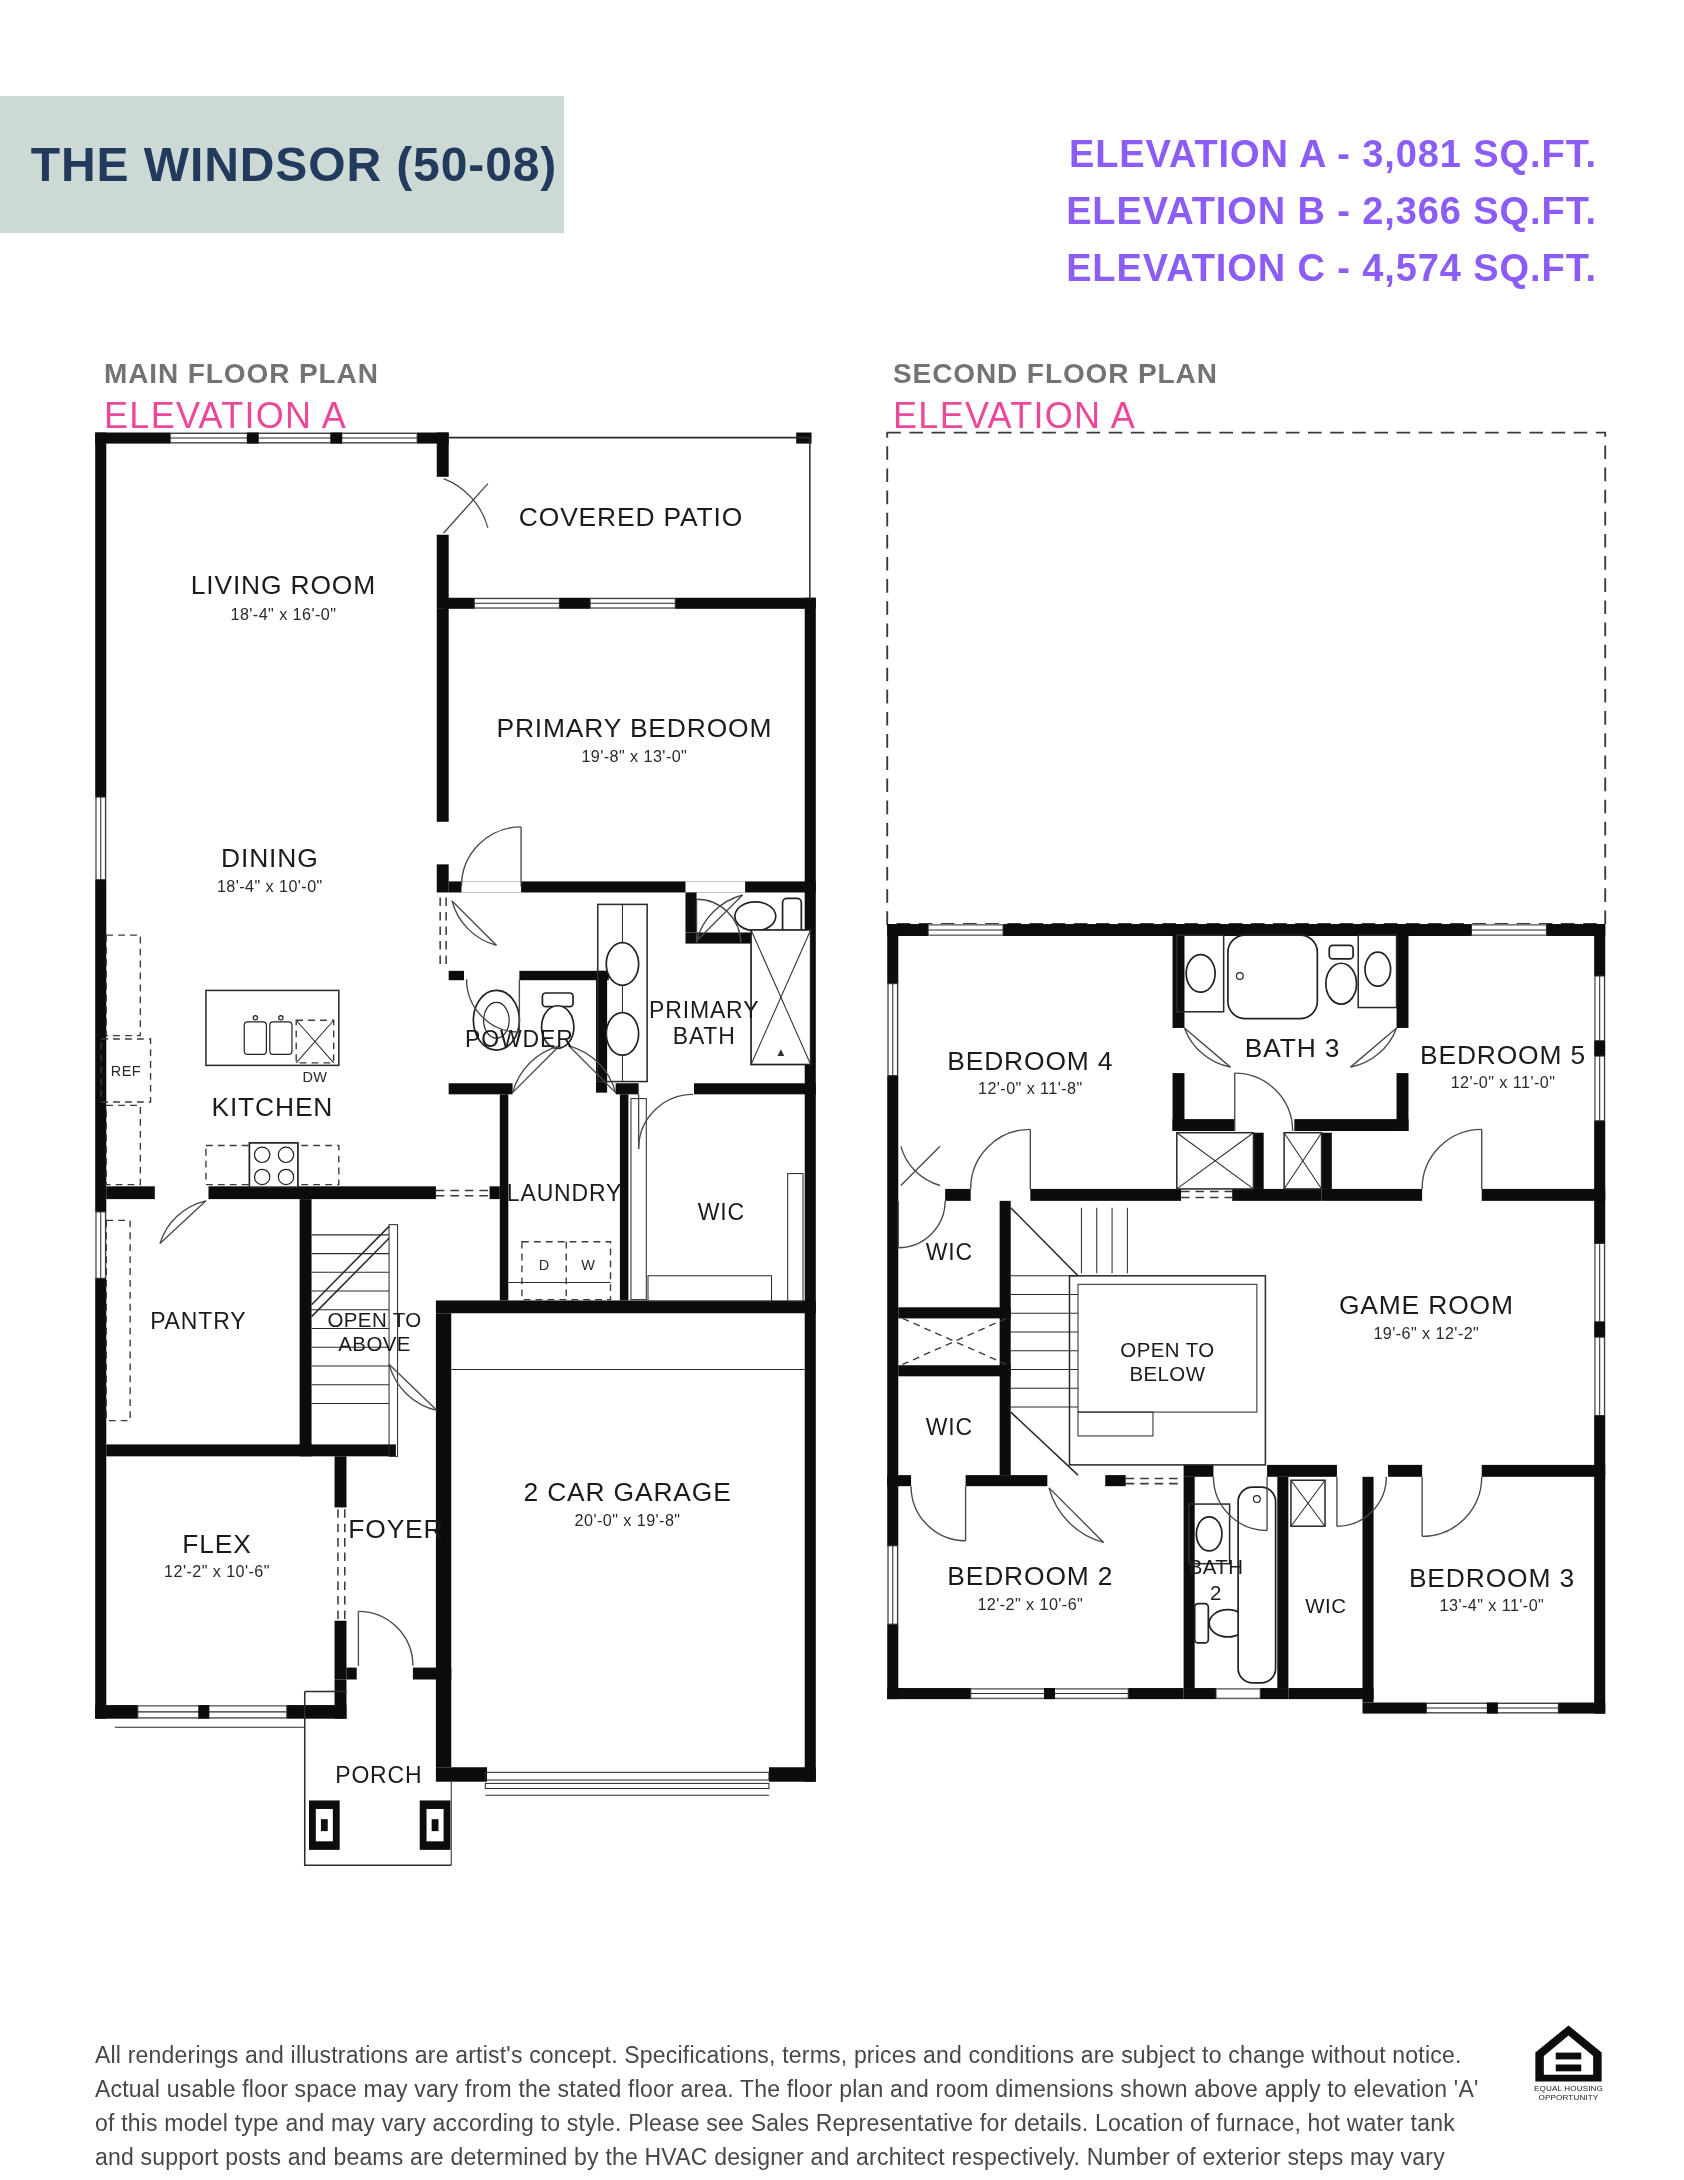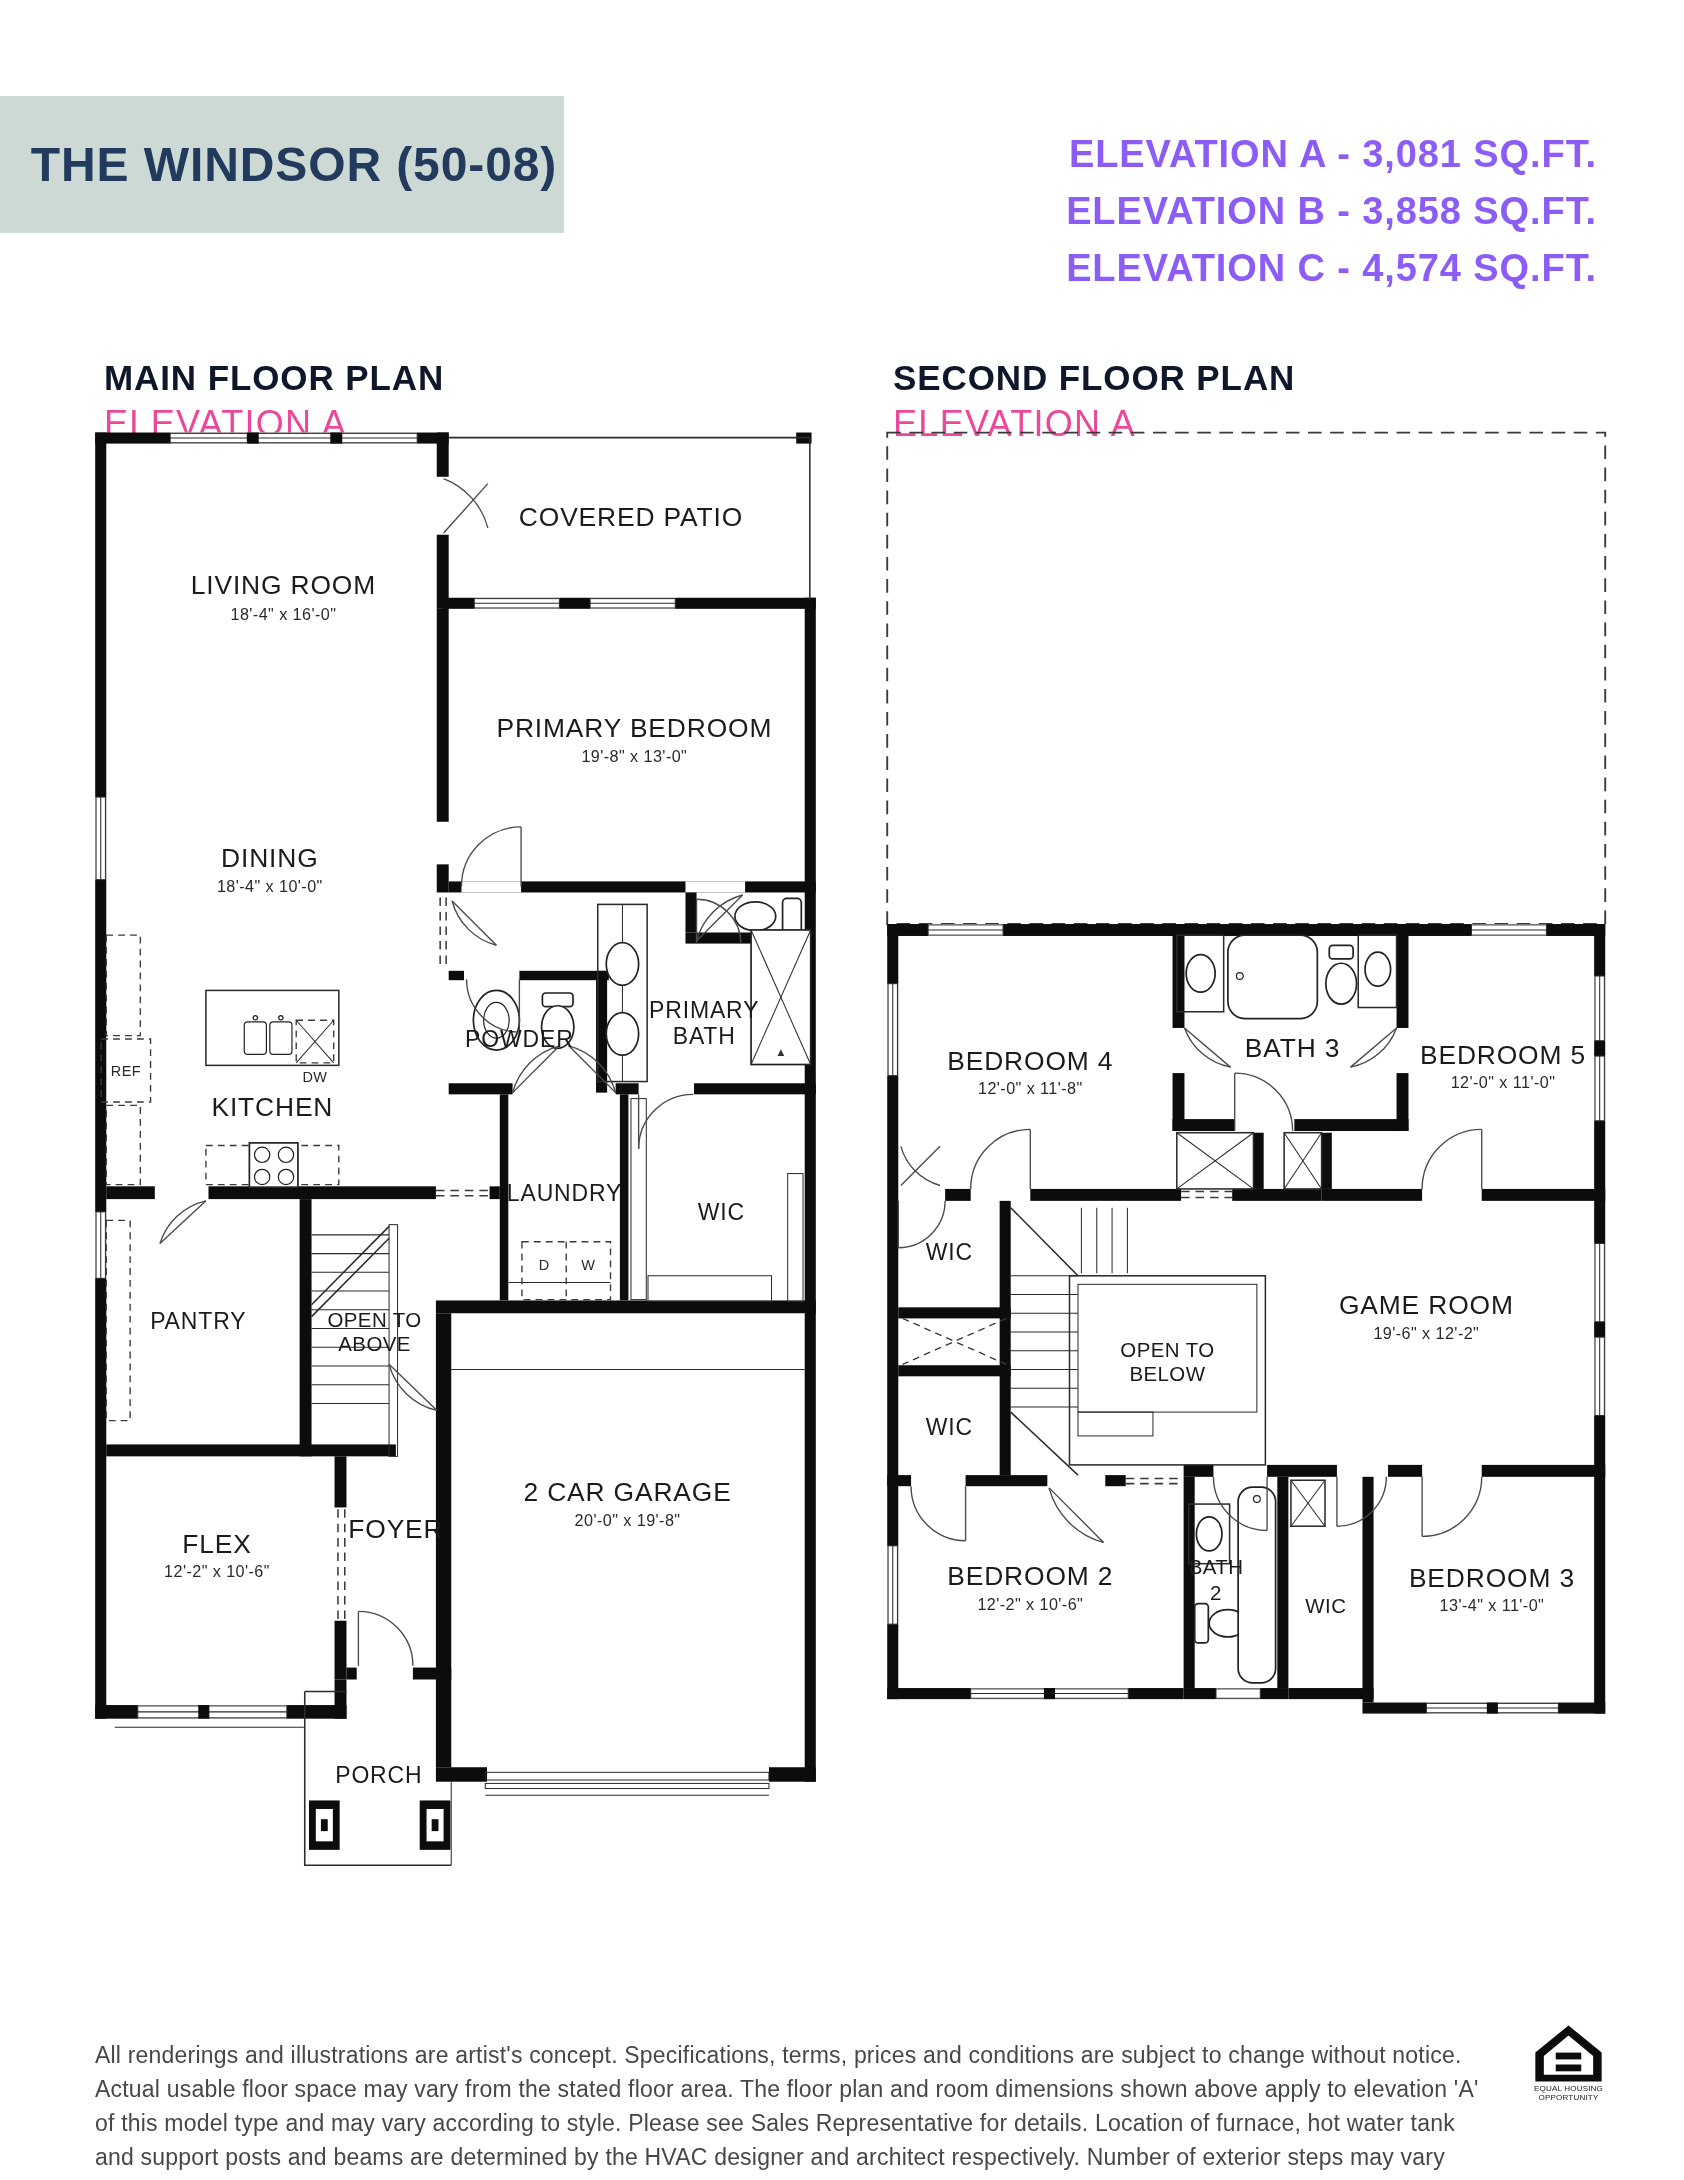--- a/index.html
+++ b/index.html
@@ -4,21 +4,21 @@
 <style>
   html,body{margin:0;padding:0;background:#fff;}
   #page{position:relative;width:1685px;height:2181px;background:#ffffff;overflow:hidden;
         font-family:"Liberation Sans",sans-serif;}
   .banner{position:absolute;left:0;top:96px;width:564px;height:137px;background:#ccd9d5;
           display:flex;align-items:center;justify-content:center;}
   .banner .title{font-size:48px;font-weight:bold;color:#223a5c;letter-spacing:0.9px;padding-left:24px;}
   .elevs{position:absolute;top:126px;right:88px;text-align:right;color:#8b5cf6;
          font-size:38px;font-weight:bold;line-height:57px;letter-spacing:0.9px;}
   .planhead{position:absolute;}
-  .planhead .h1{font-size:35px;font-weight:bold;color:#0f172a;letter-spacing:0.9px;}
+  .planhead .h1{font-size:28px;font-weight:bold;color:#737373;letter-spacing:0.9px;}
   .planhead .h2{font-size:36px;color:#ec4899;letter-spacing:1.3px;margin-top:5.1px;}
   .footer{position:absolute;left:95px;top:2038px;width:1397px;color:#44484b;
           font-size:23px;line-height:34px;letter-spacing:0.2px;}
   svg text{font-family:"Liberation Sans",sans-serif;fill:#1b1b1b;}
   .rl{font-size:31px;letter-spacing:1px;text-anchor:middle;}
   .rm{font-size:27px;letter-spacing:1px;text-anchor:middle;}
   .rs{font-size:24px;letter-spacing:0.5px;text-anchor:middle;}
   .rd{font-size:19px;letter-spacing:0.5px;text-anchor:middle;fill:#2a2a2a;}
   .rt{font-size:17px;letter-spacing:0.5px;text-anchor:middle;fill:#2a2a2a;}
   .wall{fill:#0c0c0c;}
@@ -36,21 +36,21 @@
 <body>
 
 <div id="page">
 
   <div class="banner">
     <div class="title">THE WINDSOR (50-08)</div>
   </div>
 
   <div class="elevs">
     <div>ELEVATION A - 3,081 SQ.FT.</div>
-    <div>ELEVATION B - 3,858 SQ.FT.</div>
+    <div>ELEVATION B - 2,366 SQ.FT.</div>
     <div>ELEVATION C - 4,574 SQ.FT.</div>
   </div>
 
   <div class="planhead" style="left:104px;top:358px;">
     <div class="h1">MAIN FLOOR PLAN</div>
     <div class="h2">ELEVATION A</div>
   </div>
 
   <div class="planhead" style="left:893px;top:358px;">
     <div class="h1">SECOND FLOOR PLAN</div>

